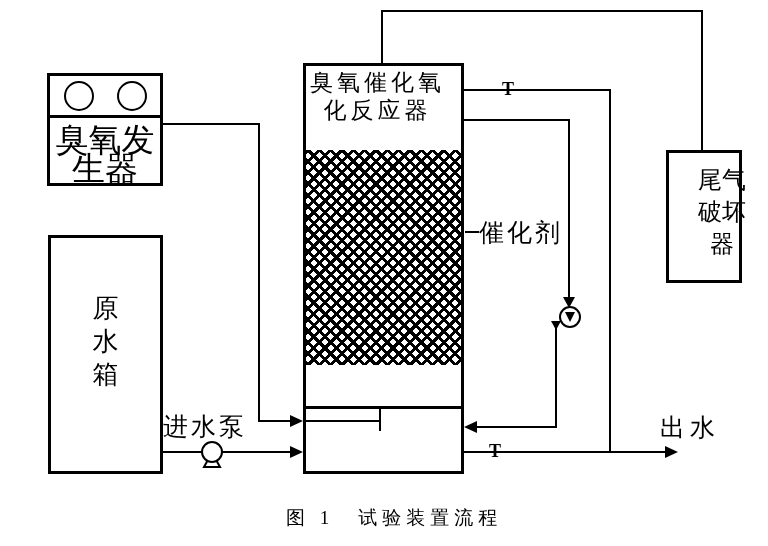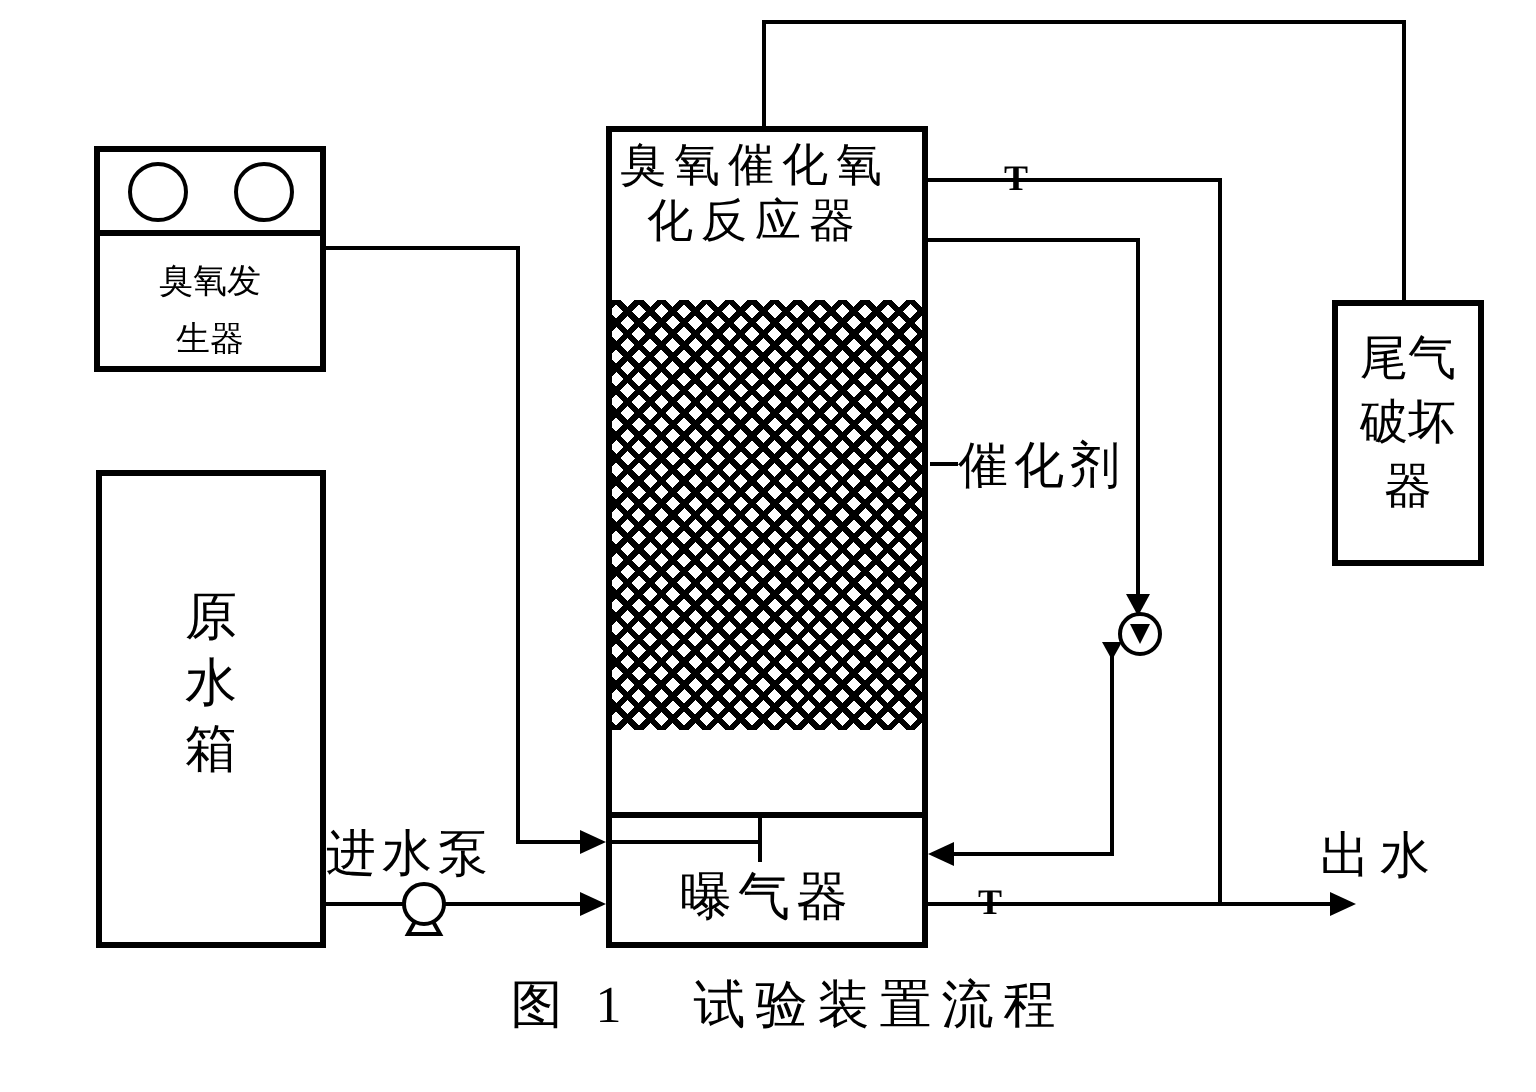--- a/index.html
+++ b/index.html
@@ -38,40 +38,39 @@
 </style>
 </head>
 <body>
 
 <div id="canvas">
 
   <div class="box" style="left:47px;top:73px;width:116px;height:113px;"></div>
   <div class="line" style="left:50px;top:115px;width:110px;height:3px;"></div>
   <div class="circle" style="left:64px;top:81px;width:30px;height:30px;"></div>
   <div class="circle" style="left:117px;top:81px;width:30px;height:30px;"></div>
-  <div class="label center ml" style="left:49px;top:126px;width:112px;font-size:17px;line-height:29px;">臭氧发
+  <div class="label center ml" style="left:49px;top:126px;width:112px;font-size:33px;line-height:29px;">臭氧发
 生器</div>
 
   <div class="box" style="left:48px;top:235px;width:115px;height:239px;"></div>
   <div class="label center ml" style="left:48px;top:292px;width:115px;font-size:26px;line-height:33px;">原
 水
 箱</div>
 
   <div class="box" style="left:303px;top:63px;width:161px;height:411px;"></div>
   <div class="label center ml" style="left:306px;top:69px;width:143px;font-size:23px;line-height:28px;letter-spacing:4px;">臭氧催化氧
 化反应器</div>
   <div class="hatch" style="left:306px;top:150px;width:155px;height:215px;"></div>
   <div class="line" style="left:306px;top:406px;width:155px;height:3px;"></div>
 
   <div class="line" style="left:306px;top:420px;width:75px;height:2px;"></div>
   <div class="line" style="left:379px;top:409px;width:2px;height:22px;"></div>
-  <div class="label center" style="left:306px;top:431px;width:155px;font-size:26px;letter-spacing:3px;">曝气器</div>
 
   <div class="box" style="left:666px;top:150px;width:76px;height:133px;"></div>
-  <div class="label center ml" style="left:666px;top:164px;width:76px;font-size:24px;line-height:32px;">尾气
+  <div class="label center ml" style="left:666px;top:164px;width:76px;font-size:24px;line-height:32px;padding-left:18px;">尾气
 破坏
 器</div>
 
   <div class="line" style="left:381px;top:10px;width:2px;height:53px;"></div>
   <div class="line" style="left:381px;top:10px;width:322px;height:2px;"></div>
   <div class="line" style="left:701px;top:10px;width:2px;height:140px;"></div>
 
   <div class="line" style="left:464px;top:89px;width:147px;height:2px;"></div>
   <div class="line" style="left:609px;top:89px;width:2px;height:364px;"></div>
   <div class="tmark" style="left:502px;top:80px;">T</div>
@@ -102,15 +101,15 @@
   <div class="arr r" style="left:290px;top:415px;"></div>
 
   <div class="line" style="left:163px;top:451px;width:128px;height:2px;"></div>
   <div class="arr r" style="left:290px;top:446px;"></div>
   <svg class="abs" style="left:197px;top:437px;" width="30" height="32" viewBox="0 0 30 32">
     <path d="M7 30 L12 21 L18 21 L23 30 Z" fill="#ffffff" stroke="#000000" stroke-width="2"></path>
     <circle cx="15" cy="15" r="10" fill="#ffffff" stroke="#000000" stroke-width="2"></circle>
   </svg>
   <div class="label" style="left:163px;top:410px;font-size:25px;letter-spacing:3px;">进水泵</div>
 
-  <div class="label center caption" style="left:244px;top:485px;width:300px;font-size:26px;letter-spacing:5px;">图 1　试验装置流程</div>
+  <div class="label center caption" style="left:244px;top:505px;width:300px;font-size:19px;letter-spacing:5px;">图 1　试验装置流程</div>
 
 </div>
 
 </body></html>

